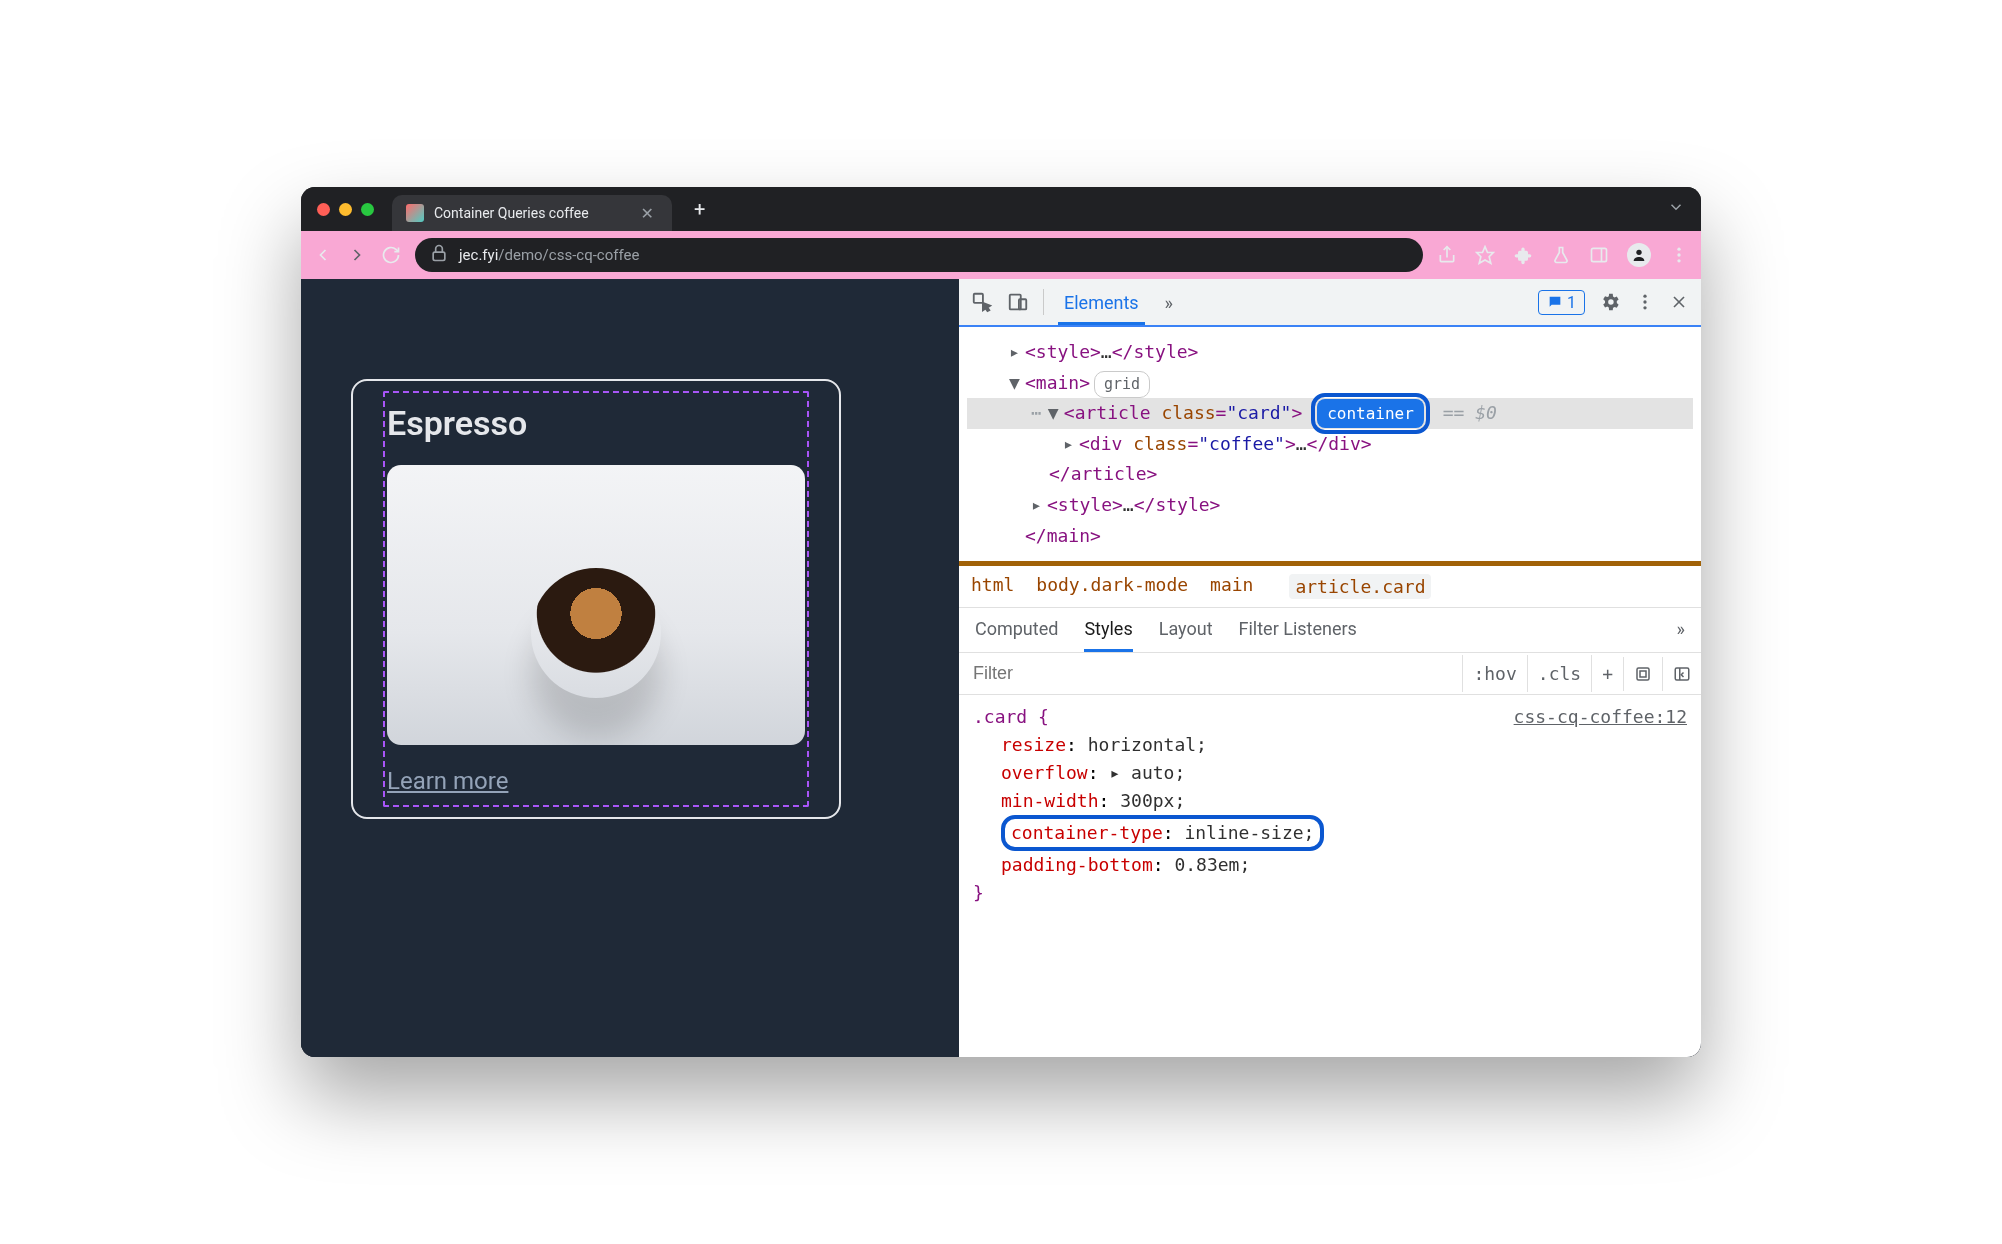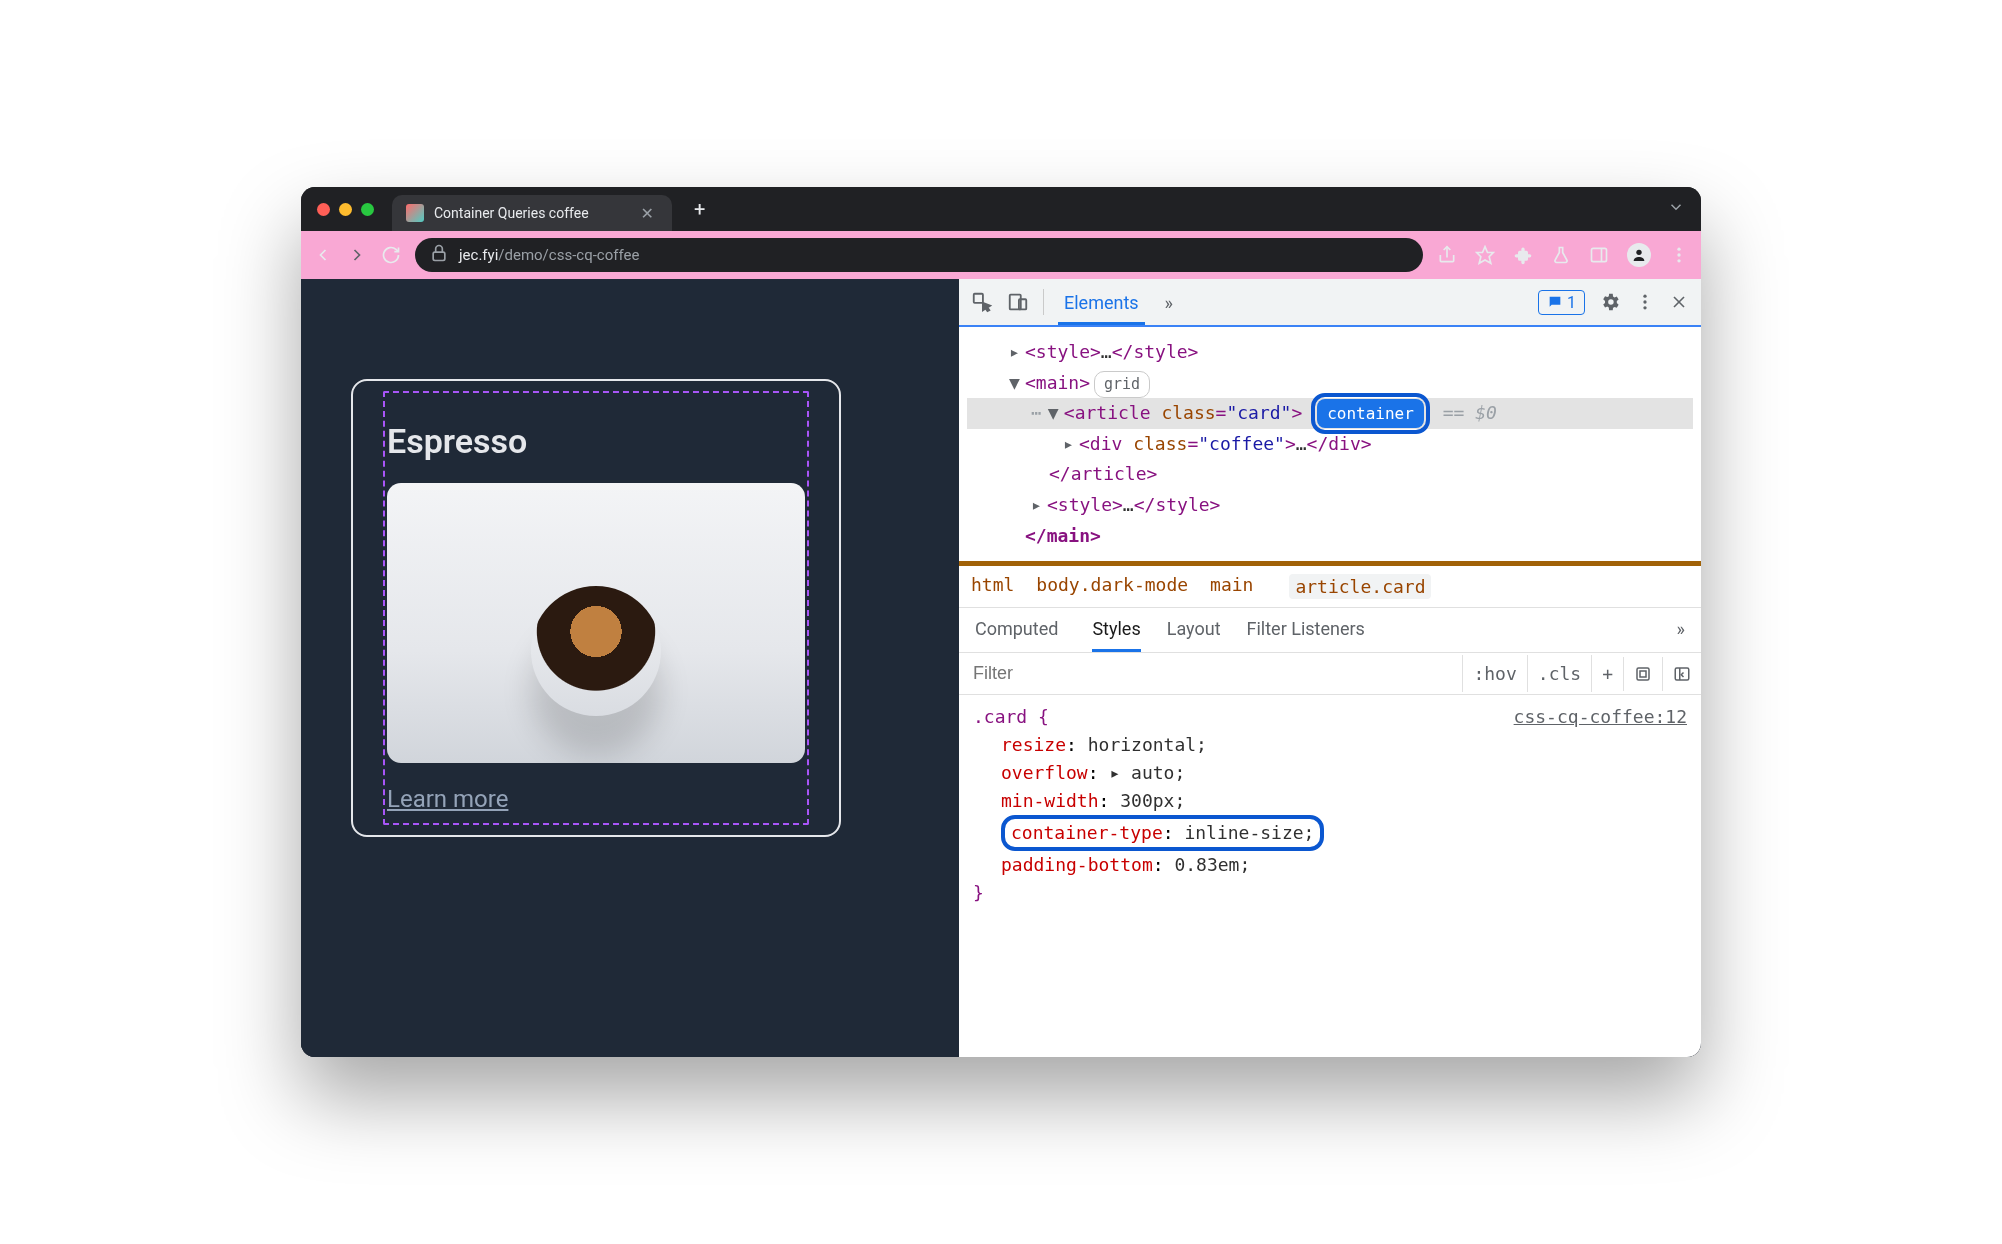--- a/index.html
+++ b/index.html
@@ -95,21 +95,21 @@
   .page {
     width: 47%;
     background:#1f2937;
     padding: 100px 50px;
     position:relative;
   }
   .card {
     border: 2px solid #e5e7eb;
     border-radius: 16px;
     width: 490px;
-    padding: 40px 0 22px 0;
+    padding: 22px 0 22px 0;
     position:relative;
   }
   .card-guide {
     position:absolute;
     inset: 10px 30px 10px 30px;
     border: 2px dashed #a855f7;
     border-radius: 2px;
     pointer-events:none;
   }
   .card h2 {
@@ -219,21 +219,21 @@
   .crumbs span { color:#994500; cursor:pointer; }
   .crumbs .active { background:#f1f3f4; padding:2px 6px; border-radius:4px;margin-left:14px; }
   
   .styles-tabs {
     display:flex; gap:26px;
     padding:10px 16px 0;
     border-bottom:1px solid #e0e0e0;
     color:#5f6368;
   }
   .styles-tabs .stab { padding-bottom:10px; cursor:pointer; }
-  .styles-tabs .stab.active { color:#1a1a1a; border-bottom:3px solid #1a73e8;margin-left:8px; }
+  .styles-tabs .stab.active { color:#1a1a1a; border-bottom:3px solid #1a73e8; }
   .styles-tabs .more { margin-left:auto; }
   
   .filterbar {
     display:flex; align-items:center;
     border-bottom:1px solid #e0e0e0;
   }
   .filterbar input {
     flex:1; border:none; padding:10px 14px; font-size:18px;
     outline:none; color:#5f6368;
   }
@@ -414,21 +414,21 @@
         <div class="domline" style="padding-left:42px;"><span class="caret">▸</span><span class="tag">&lt;style&gt;</span><span class="text">…</span><span class="tag">&lt;/style&gt;</span></div>
         <div class="domline" style="padding-left:42px;"><span class="caret">▼</span><span class="tag">&lt;main&gt;</span><span class="badge-pill">grid</span></div>
         <div class="domline selected" style="padding-left:64px;">
           <span class="sel-dots">⋯</span><span class="caret">▼</span><span class="tag">&lt;article </span><span class="attr">class</span><span class="tag">=</span><span class="aval">"card"</span><span class="tag">&gt;</span>
           <span class="container-badge">container</span>
           <span class="eq0">== $0</span>
         </div>
         <div class="domline" style="padding-left:96px;"><span class="caret">▸</span><span class="tag">&lt;div </span><span class="attr">class</span><span class="tag">=</span><span class="aval">"coffee"</span><span class="tag">&gt;</span><span class="text">…</span><span class="tag">&lt;/div&gt;</span></div>
         <div class="domline" style="padding-left:82px;"><span class="tag">&lt;/article&gt;</span></div>
         <div class="domline" style="padding-left:64px;"><span class="caret">▸</span><span class="tag">&lt;style&gt;</span><span class="text">…</span><span class="tag">&lt;/style&gt;</span></div>
-        <div class="domline" style="padding-left:58px;font-weight:bold;"><span class="tag">&lt;/main&gt;</span></div>
+        <div class="domline" style="padding-left:58px;"><span class="tag">&lt;/main&gt;</span></div>
       </div>
 
       <div class="crumbs">
         <span>html</span>
         <span>body.dark-mode</span>
         <span>main</span>
         <span class="active">article.card</span>
       </div>
 
       <div class="styles-tabs">

